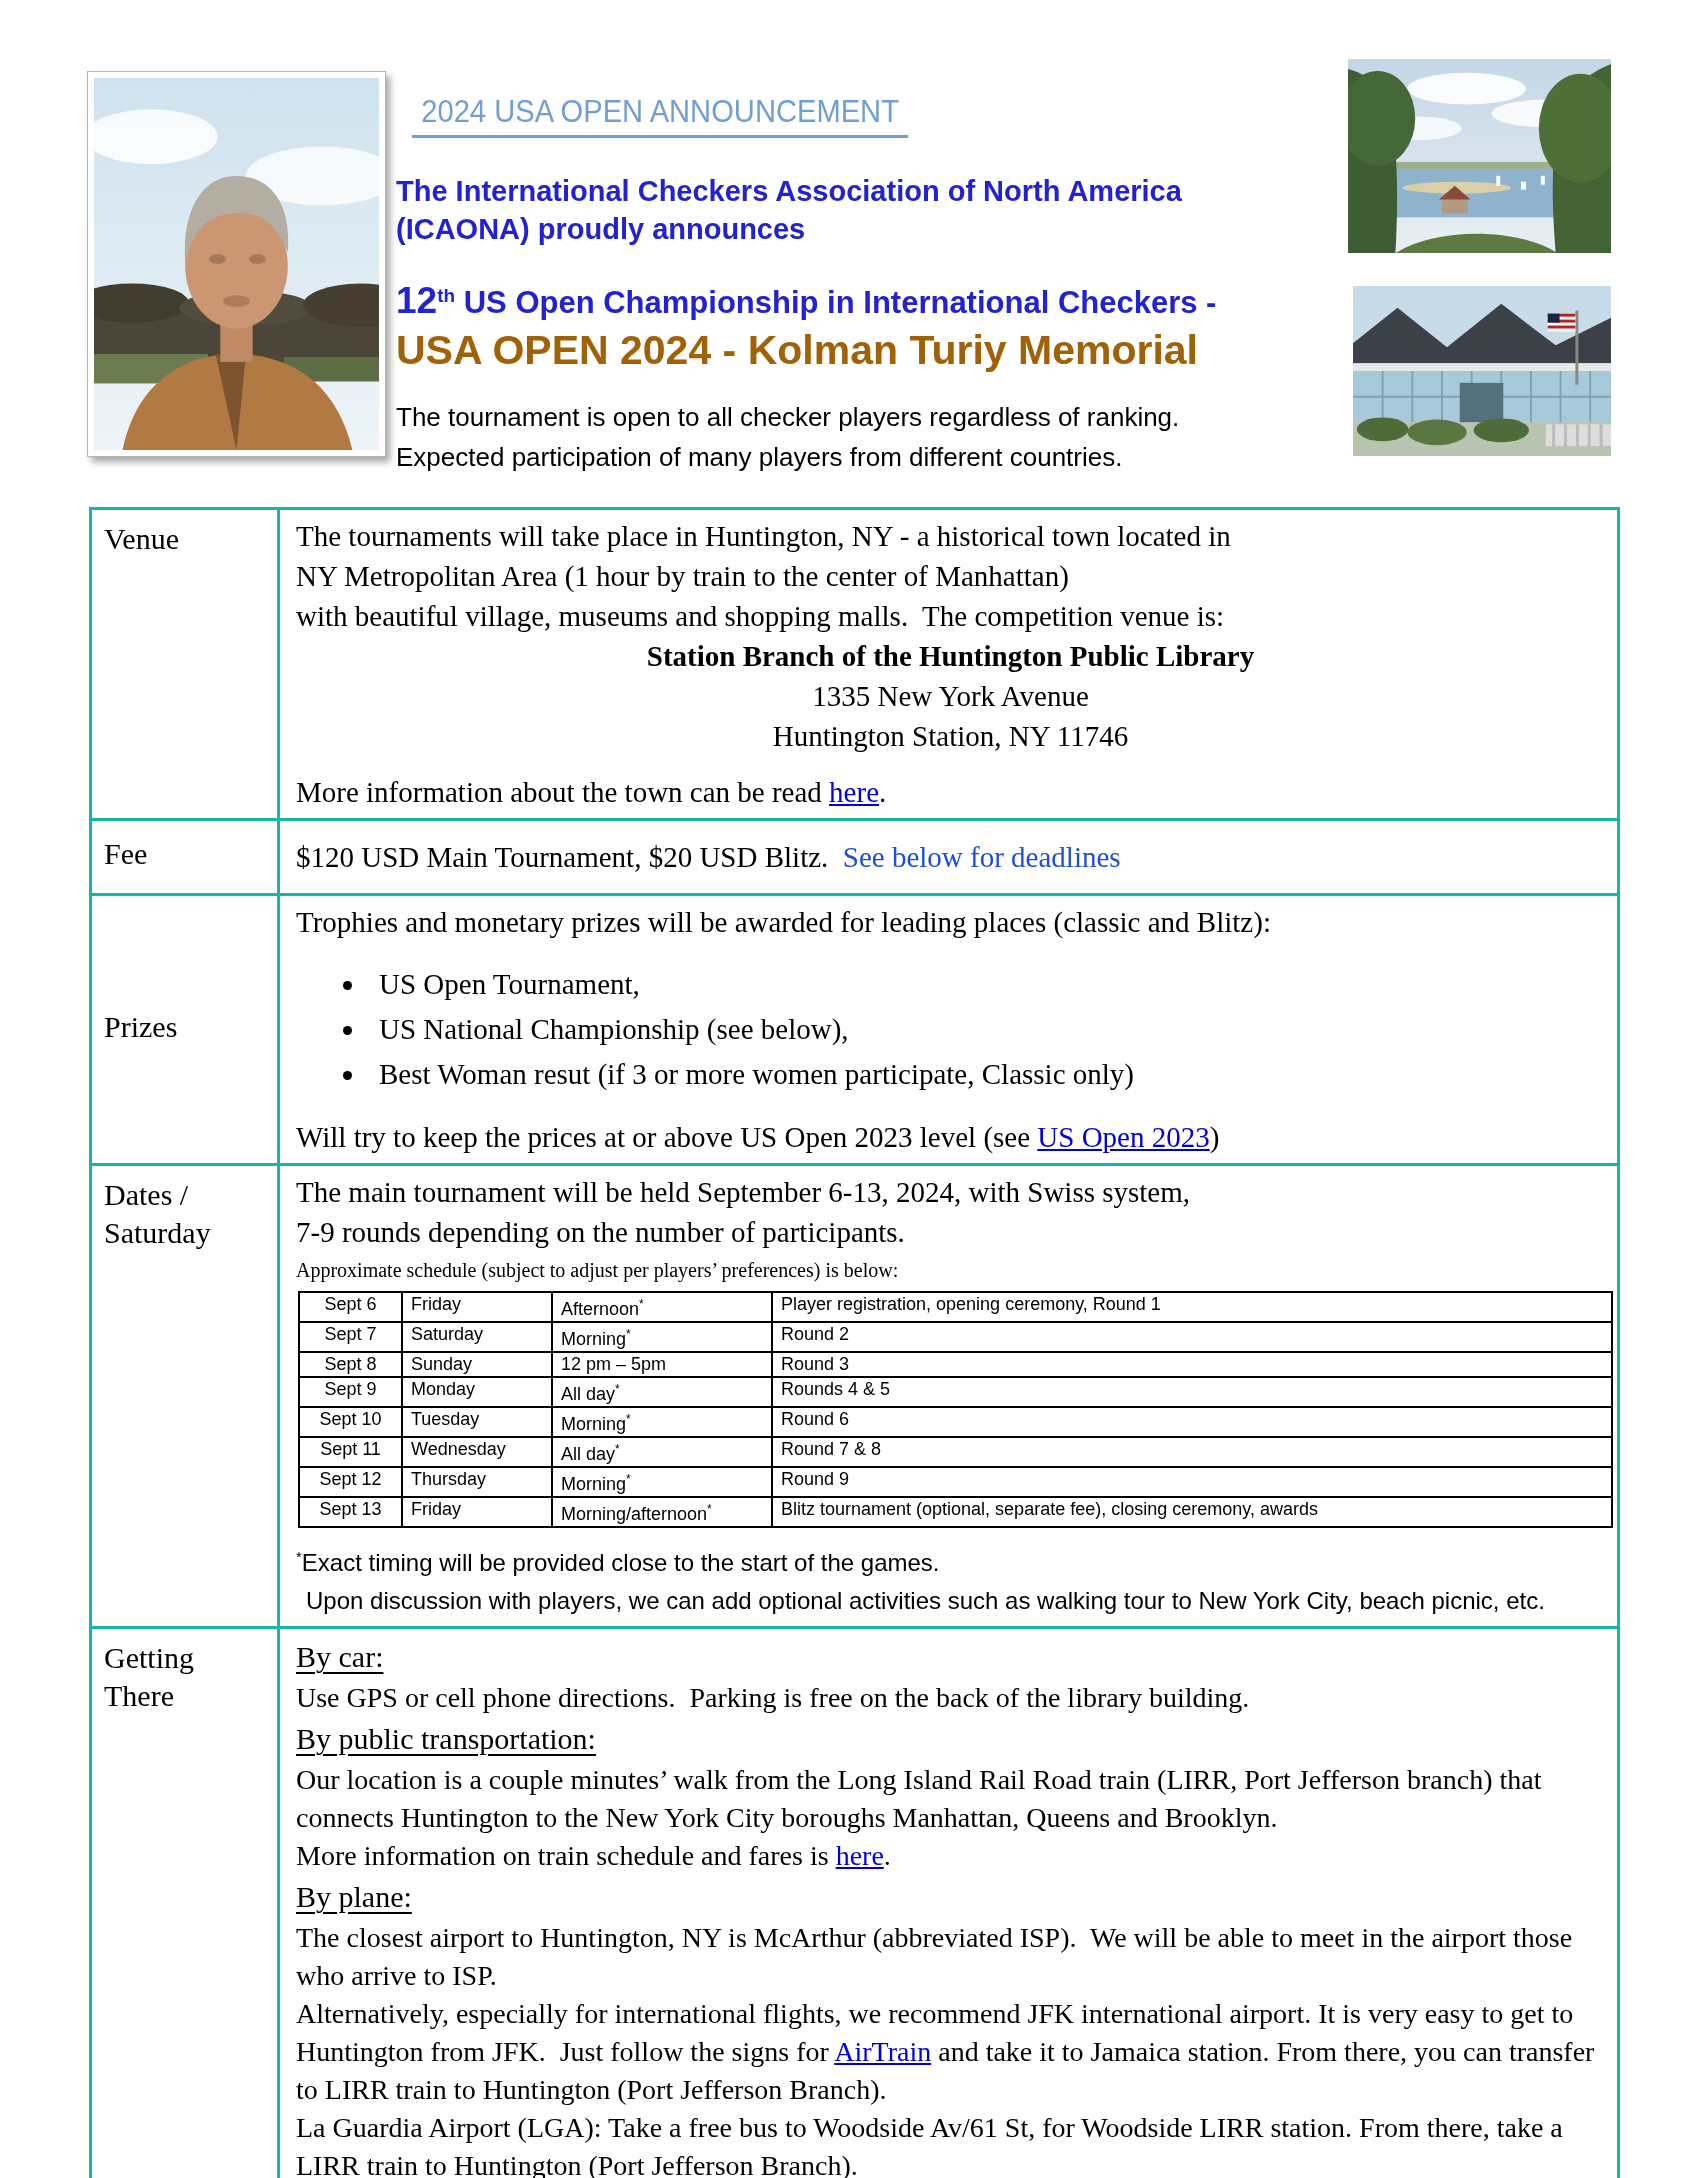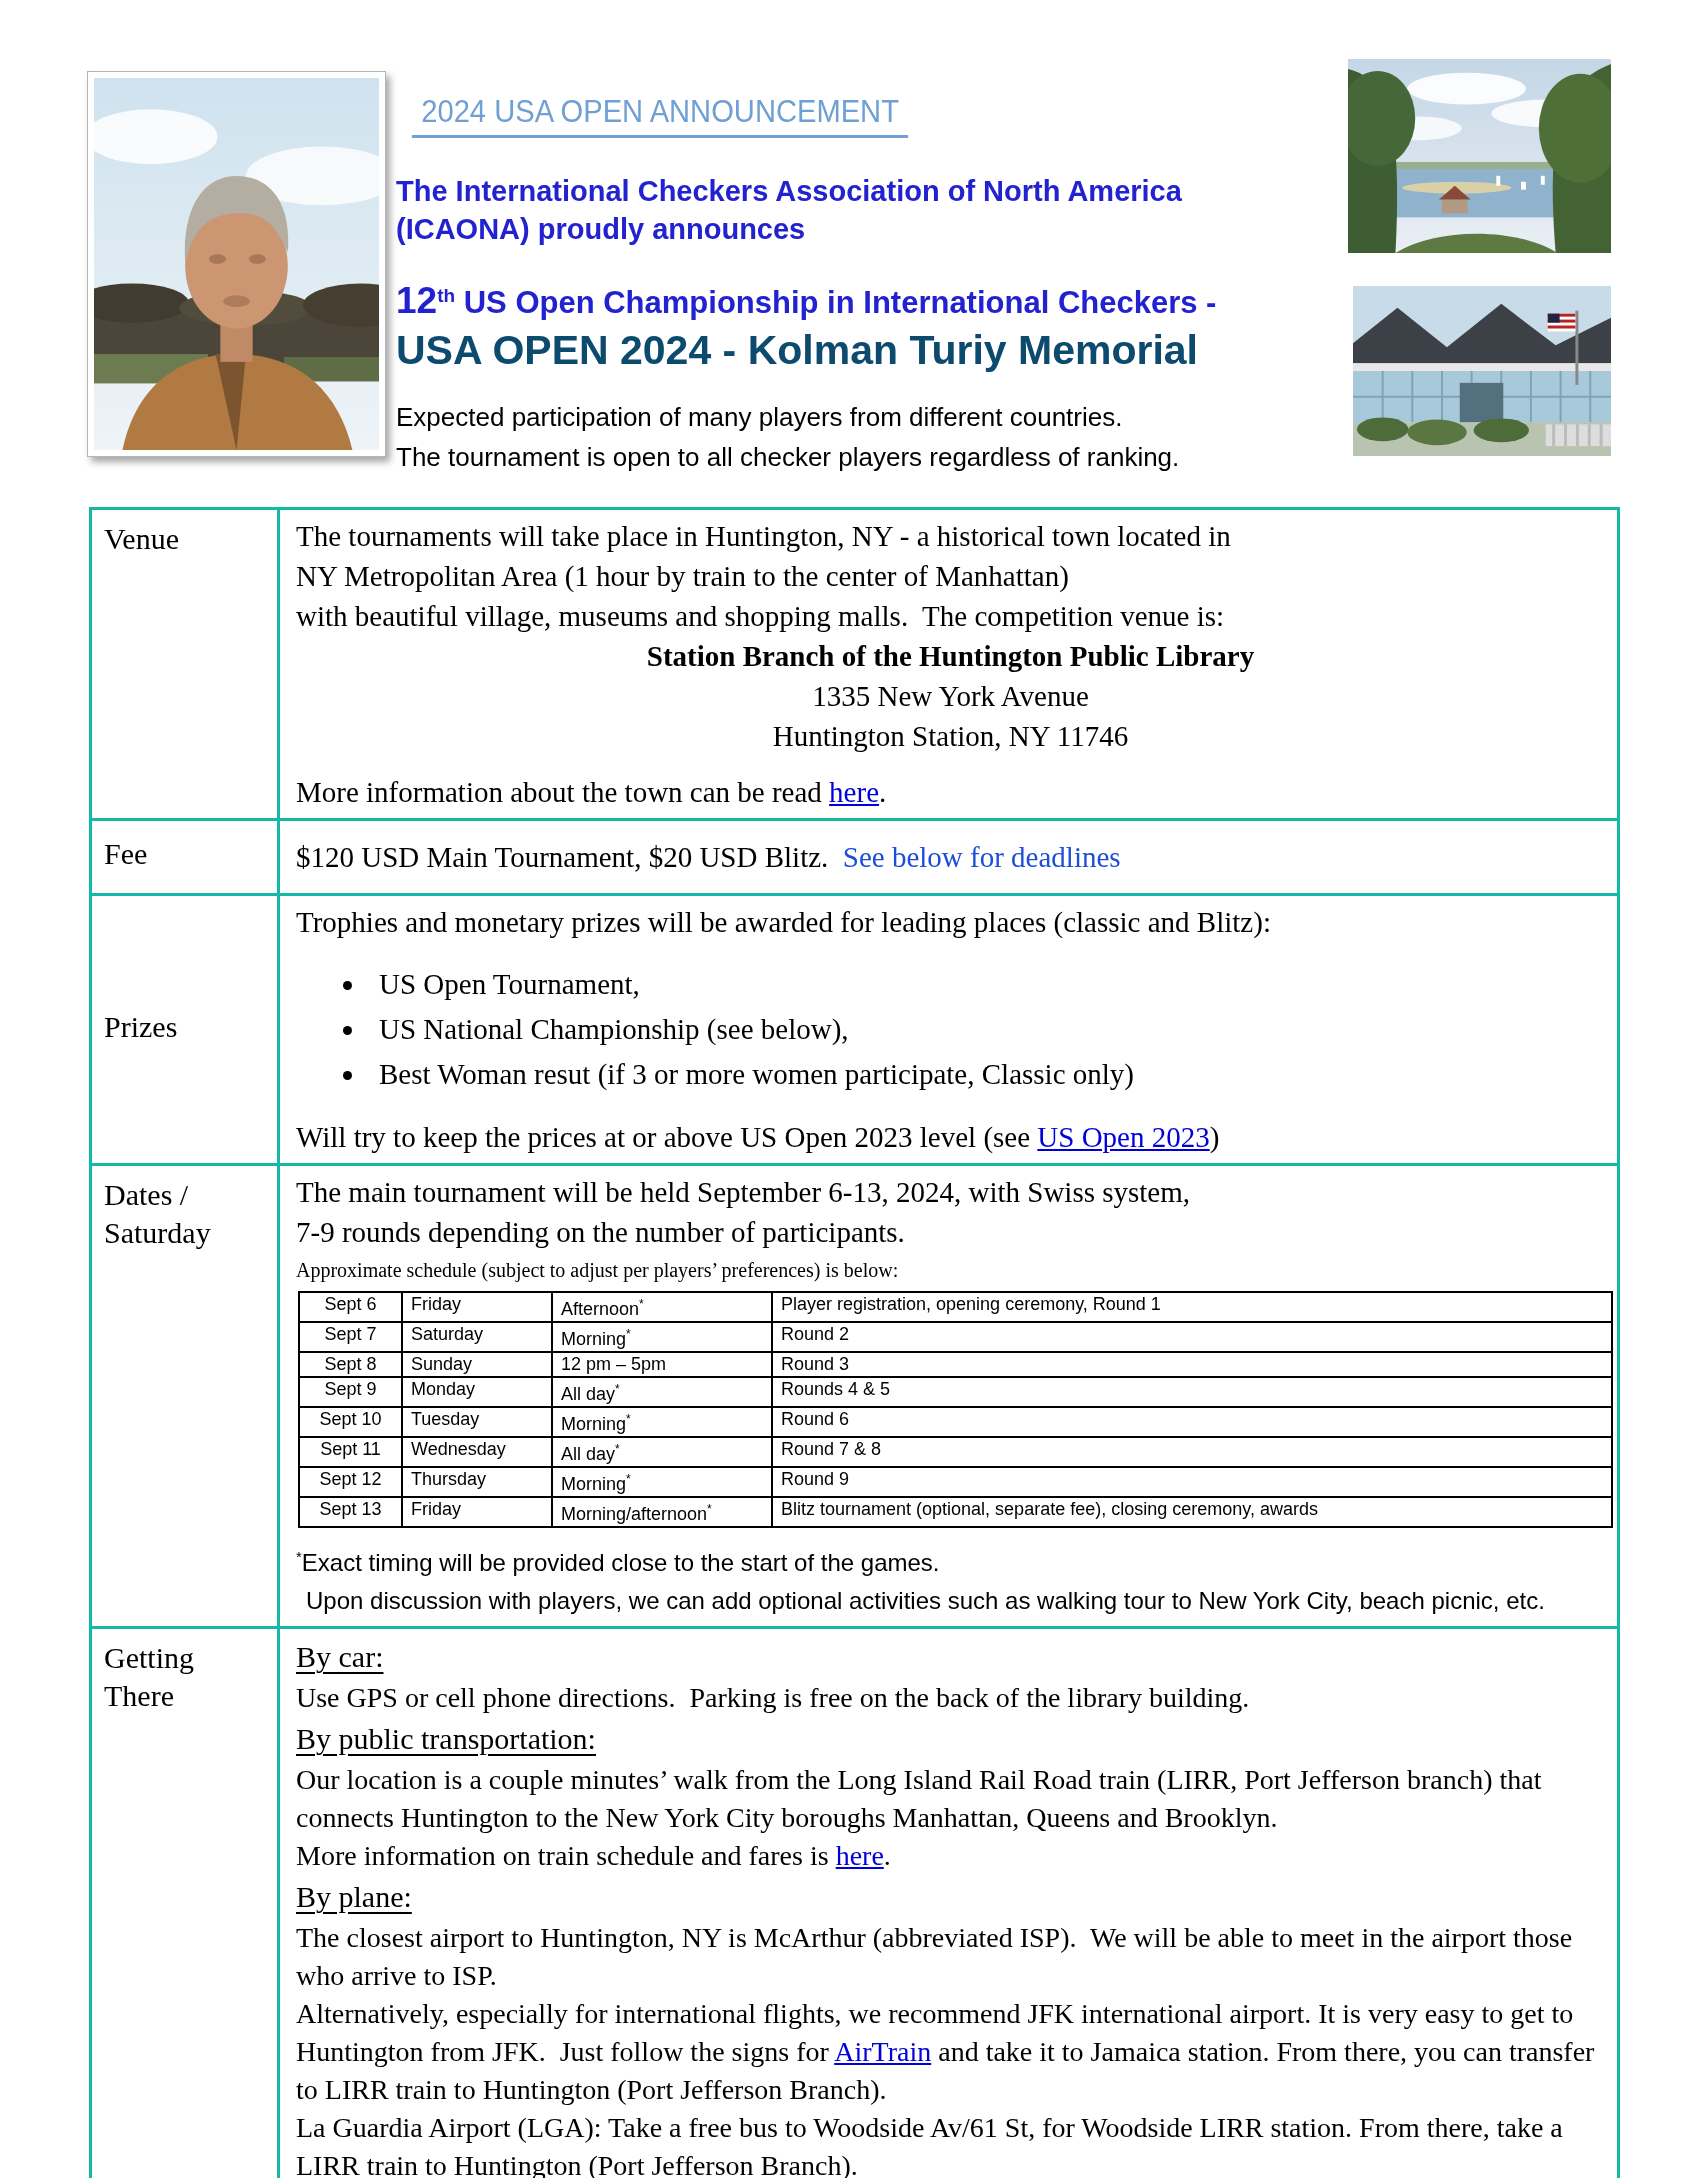--- a/index.html
+++ b/index.html
@@ -11,21 +11,21 @@
         border:1px solid #b5b5b5;box-shadow:4px 5px 7px rgba(0,0,0,.35);padding:6px;box-sizing:border-box;}
   .portrait-frame svg{display:block;width:100%;height:100%;}
   .header-center{position:absolute;left:396px;top:94px;width:950px;text-align:left;
         font-family:"Liberation Sans",sans-serif;}
   .ann-title{display:inline-block;font-size:31px;color:#6f9fd3;border-bottom:3px solid #6f9fd3;
         padding:0 10px 5px;transform:scaleX(.94);white-space:nowrap;}
   .org{margin-top:34px;font-weight:bold;color:#2222d0;font-size:29px;line-height:38px;}
   .champ{margin-top:28px;font-weight:bold;color:#2222d0;font-size:31px;line-height:40px;}
   .champ .champ-num{font-size:37px;}
   .champ sup{font-size:19px;}
-  .event-title{margin-top:2px;font-weight:bold;color:#0c4a6e;font-size:41px;line-height:50px;}
+  .event-title{margin-top:2px;font-weight:bold;color:#a16207;font-size:41px;line-height:50px;}
   .tagline{margin-top:22px;font-size:26px;line-height:40px;color:#000;}
   .photo{position:absolute;}
   .photo svg{display:block;width:100%;height:100%;}
   .harbor{left:1348px;top:59px;width:263px;height:194px;}
   .library{left:1353px;top:286px;width:258px;height:170px;}
 
   
   .info-table{position:absolute;left:89px;top:507px;width:1531px;border-collapse:collapse;
         table-layout:fixed;font-size:29px;}
   .c-label{width:188px;}
@@ -98,22 +98,22 @@
 
   <div class="header-center">
     <div><span class="ann-title">2024 USA OPEN ANNOUNCEMENT</span></div>
     <div class="org">
       <div>The International Checkers Association of North America</div>
       <div>(ICAONA) proudly announces</div>
     </div>
     <div class="champ"><span class="champ-num">12</span><sup>th</sup><span> US Open Championship in International Checkers -</span></div>
     <div class="event-title">USA OPEN 2024 - Kolman Turiy Memorial</div>
     <div class="tagline">
+      <div>The tournament is open to all checker players regardless of ranking.</div>
       <div>Expected participation of many players from different countries.</div>
-      <div>The tournament is open to all checker players regardless of ranking.</div>
     </div>
   </div>
 
   <div class="photo harbor">
     <svg viewBox="0 0 266 196" preserveAspectRatio="none">
       <defs>
         <linearGradient id="hsky" x1="0" y1="0" x2="0" y2="1">
           <stop offset="0" stop-color="#c4d6e6"></stop>
             <stop offset="1" stop-color="#e9eff4"></stop>
         </linearGradient>

